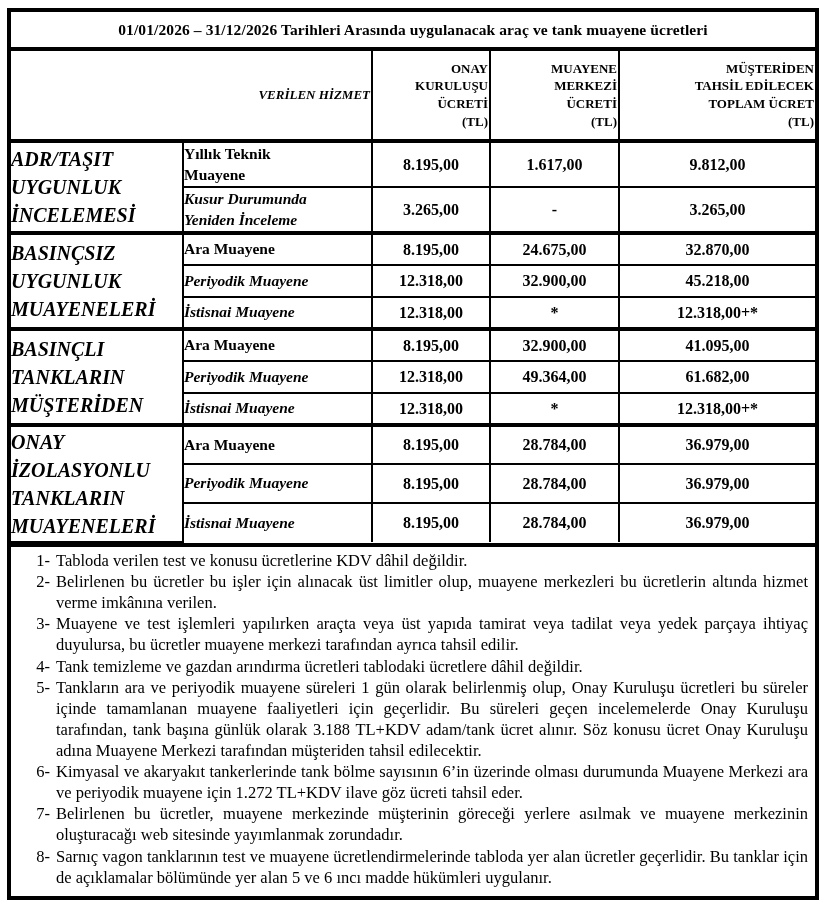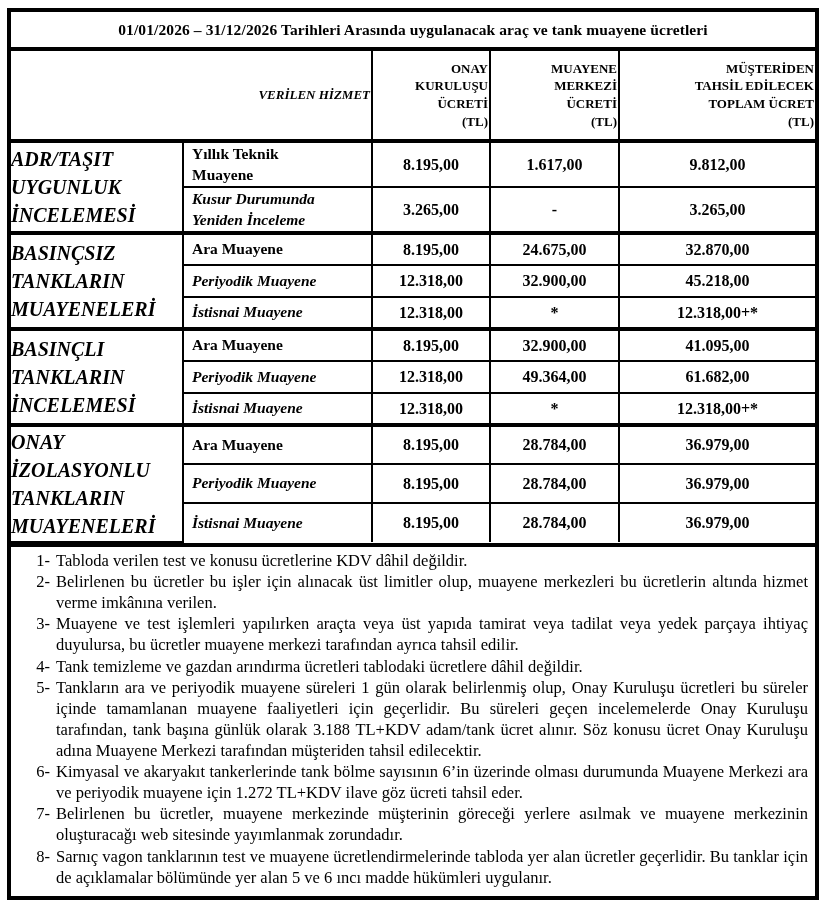--- a/index.html
+++ b/index.html
@@ -64,21 +64,21 @@
     line-height: 1.4;
     vertical-align: middle;
     padding-left: 0;
     white-space: pre-line;
   }
   td.svc {
     font-weight: bold;
     font-size: 15.5px;
     line-height: 1.3;
     vertical-align: middle;
-    padding-left: 8px;
+    padding-left: 0;
     white-space: pre-line;
   }
   td.fee {
     font-weight: bold;
     font-size: 16px;
     text-align: center;
     vertical-align: middle;
   }
   .notes {
     border-top: 4px solid #000000;
@@ -155,21 +155,21 @@
         <tr class="r-tall">
           <td class="svc">Kusur Durumunda
 Yeniden İnceleme</td>
           <td class="fee">3.265,00</td>
           <td class="fee">-</td>
           <td class="fee">3.265,00</td>
         </tr>
 
         <tr class="r-std g-start">
           <td class="group" rowspan="3">BASINÇSIZ
-TANKLARIN
+UYGUNLUK
 MUAYENELERİ</td>
           <td class="svc">Ara Muayene</td>
           <td class="fee">8.195,00</td>
           <td class="fee">24.675,00</td>
           <td class="fee">32.870,00</td>
         </tr>
         <tr class="r-std">
           <td class="svc">Periyodik Muayene</td>
           <td class="fee">12.318,00</td>
           <td class="fee">32.900,00</td>
@@ -178,21 +178,21 @@
         <tr class="r-std">
           <td class="svc">İstisnai Muayene</td>
           <td class="fee">12.318,00</td>
           <td class="fee">*</td>
           <td class="fee">12.318,00+*</td>
         </tr>
 
         <tr class="r-std g-start">
           <td class="group" rowspan="3">BASINÇLI
 TANKLARIN
-İNCELEMESİ</td>
+MÜŞTERİDEN</td>
           <td class="svc">Ara Muayene</td>
           <td class="fee">8.195,00</td>
           <td class="fee">32.900,00</td>
           <td class="fee">41.095,00</td>
         </tr>
         <tr class="r-std">
           <td class="svc">Periyodik Muayene</td>
           <td class="fee">12.318,00</td>
           <td class="fee">49.364,00</td>
           <td class="fee">61.682,00</td>

